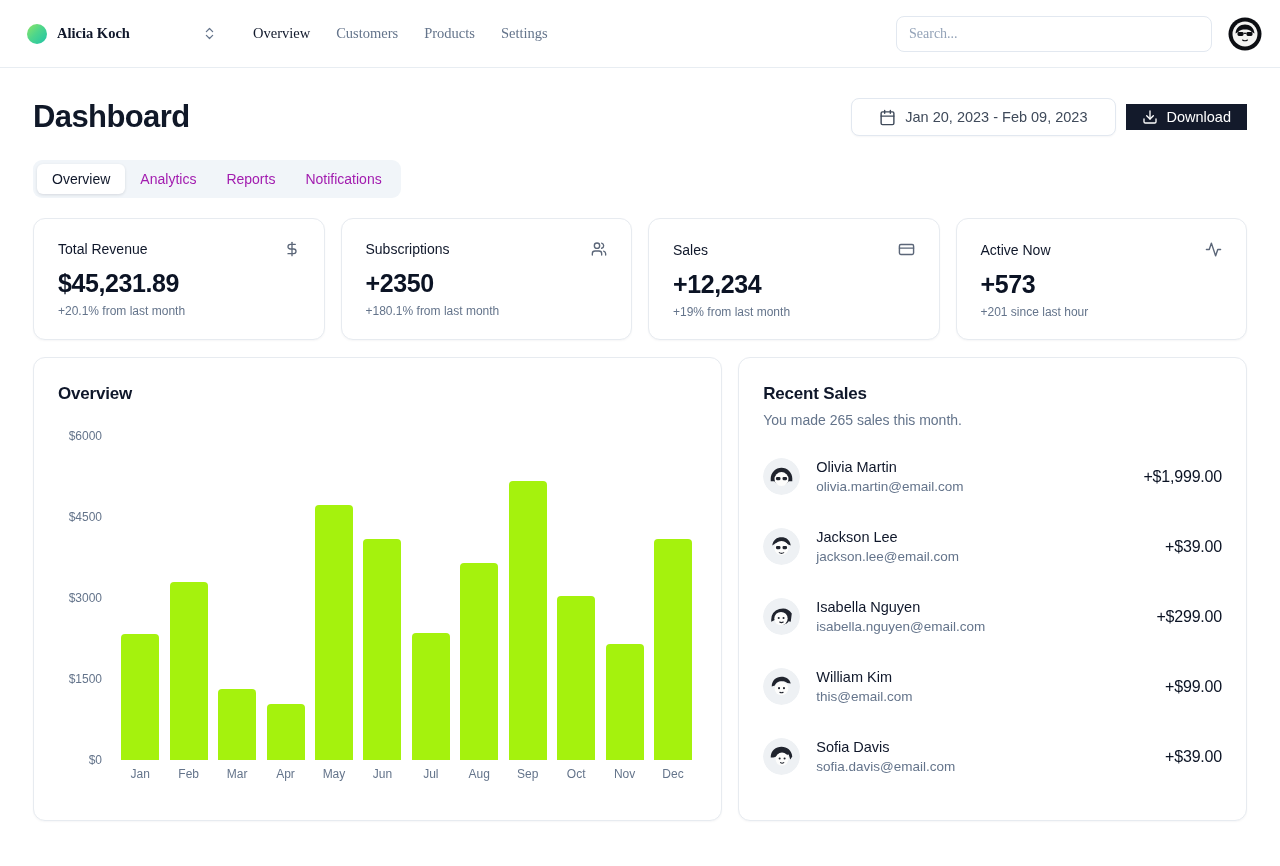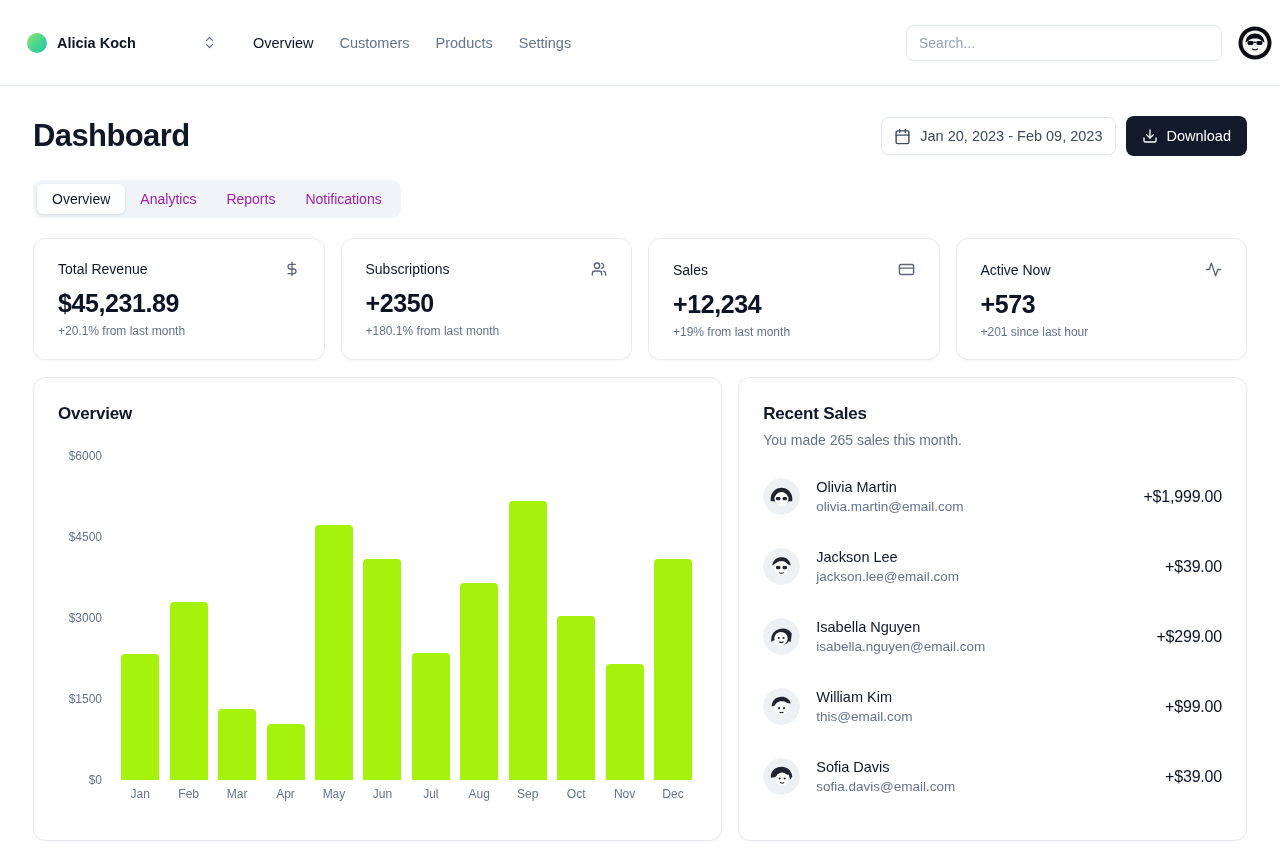--- a/index.html
+++ b/index.html
@@ -8,26 +8,27 @@
     font-family: "Liberation Sans", sans-serif;
     color: #0f172a;
     background: #ffffff;
     overflow: hidden;
     -webkit-font-smoothing: antialiased;
   }
   svg { display:block; }
 
   
   .topbar {
-    height: 86px;
+    height: 68px;
     display: flex;
     align-items: center;
-    padding: 0 8px 0 27px;
+    padding: 0 18px 0 27px;
     border-bottom: 1px solid #e8edf2;
     background:#fff;
+    font-family:Liberation Serif, serif;
   }
   .team-switcher {
     display: flex; align-items: center; justify-content: space-between;
     width: 190px; background: none; border: none; cursor: pointer;
     font-family: inherit;
   }
   .team-left { display:flex; align-items:center; gap:10px; }
   .team-avatar {
     width: 20px; height: 20px; border-radius: 50%;
     background: linear-gradient(135deg, #8fe565 0%, #4fd68b 45%, #1fc3a8 100%);
@@ -52,29 +53,29 @@
     border:none; padding:0; background:none; cursor:pointer;
   }
 
   
   .page { padding: 30px 33px 0 33px; }
   .page-head { display:flex; align-items:center; justify-content:space-between; margin-bottom:24px; }
   .page-title { font-size: 31px; font-weight: 700; letter-spacing: -0.6px; color:#101828; }
   .head-actions { display:flex; align-items:center; gap:10px; }
   .date-range-btn {
     display:flex; align-items:center; gap:9px;
-    height: 38px; padding: 0 12px;
+    height: 38px; padding: 0 27px;
     background:#fff; border:1px solid #e2e8f0; border-radius:8px;
     font-family:inherit; font-size:14.5px; color:#3f4a5a; cursor:pointer;
     box-shadow: 0 1px 2px rgba(15,23,42,.04);
   }
   .download-btn {
     display:flex; align-items:center; gap:9px;
-    height: 40px; padding: 0 16px;
-    background:#131a2b; color:#fff; border:none; border-radius:8px;
+    height: 26px; padding: 0 16px;
+    background:#131a2b; color:#fff; border:none; border-radius:0;
     font-family:inherit; font-size:14.5px; font-weight:500; cursor:pointer;
   }
 
   
   .tabs {
     display:inline-flex; align-items:center;
     background:#f1f5f9; border-radius:9px; padding:4px; margin-bottom:20px;
   }
   .tab {
     border:none; background:transparent; cursor:pointer; font-family:inherit;

